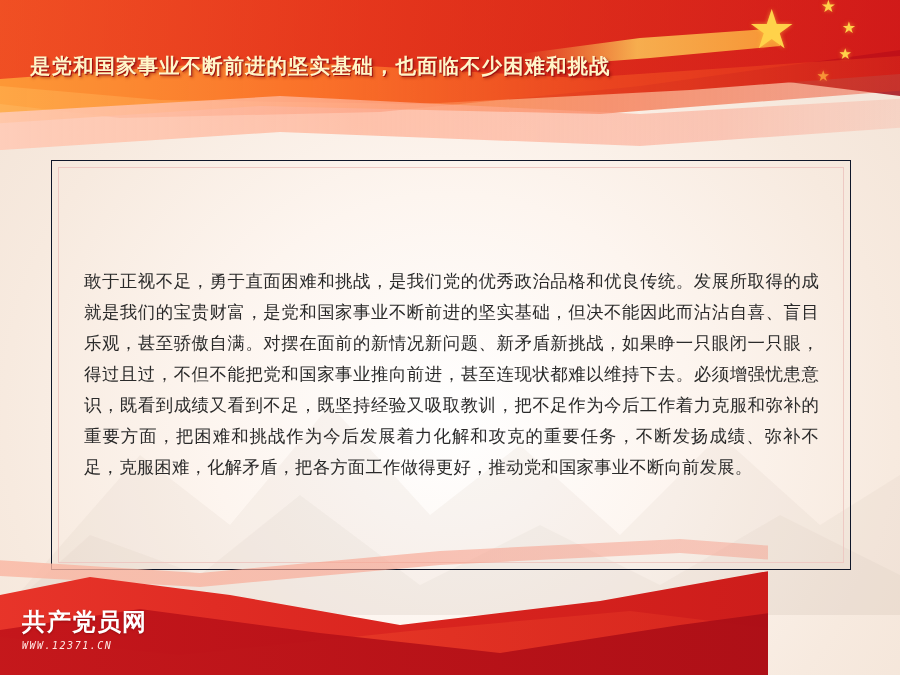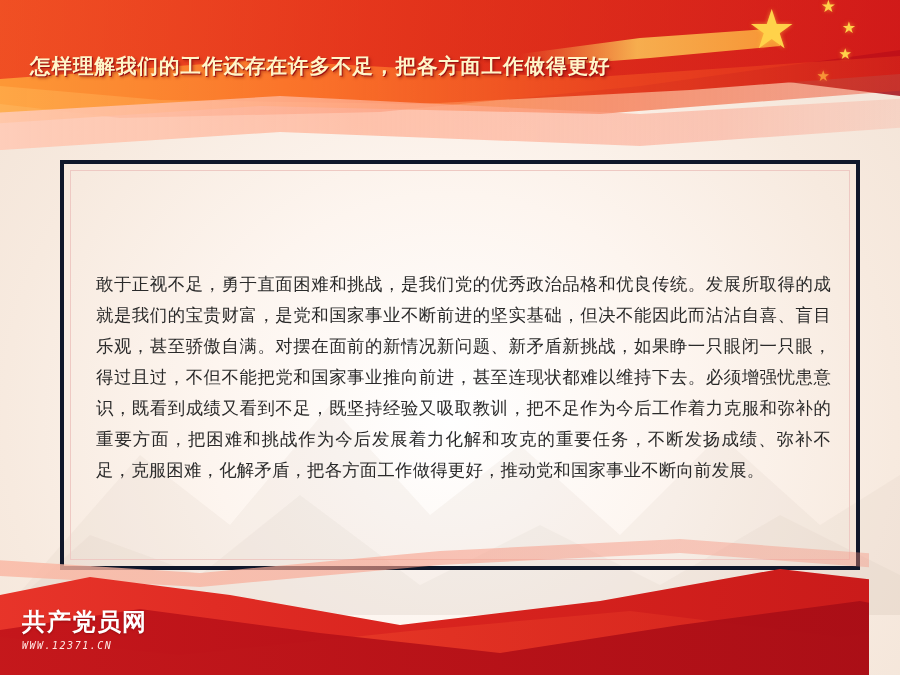--- a/index.html
+++ b/index.html
@@ -123,25 +123,25 @@
     color: #fff6c9;
     letter-spacing: 1px;
     white-space: nowrap;
     text-shadow: 1px 1px 0 #9d1010, 2px 2px 3px rgba(120,10,10,.55);
     font-family: "DejaVu Sans", "Liberation Sans", sans-serif;
   }
 
   
   .content-card {
     position: absolute;
-    left: 60px;
+    left: 51px;
     top: 160px;
     width: 800px;
     height: 410px;
-    border: 4px solid #0f172a;
+    border: 1px solid #0f172a;
     box-sizing: border-box;
   }
   .content-card::after {
     content: "";
     position: absolute;
     left: 6px;
     top: 6px;
     right: 6px;
     bottom: 6px;
     border: 1px solid #eec9c3;
@@ -159,21 +159,21 @@
     text-align: justify;
     text-indent: 0;
     letter-spacing: 0.2px;
   }
 
   
   .bottom-wrap {
     position: absolute;
     left: 0;
     bottom: 0;
-    width: 869px;
+    width: 768px;
     height: 140px;
     overflow: hidden;
   }
   .wave {
     position: absolute;
     left: -20px;
     width: 940px;
   }
   .wave1 {
     bottom: 0;
@@ -249,21 +249,21 @@
     <div class="ribbon-gold"></div>
     <span class="flag-star star-big">★</span>
     <span class="flag-star star-s1">★</span>
     <span class="flag-star star-s2">★</span>
     <span class="flag-star star-s3">★</span>
     <span class="flag-star star-s4">★</span>
     <div class="top-orange-sweep"></div>
     <div class="top-pink-sweep"></div>
   </div>
 
-  <div class="title">怎样理解我们的工作还存在许多不足，把各方面工作做得更好</div>
+  <div class="title">是党和国家事业不断前进的坚实基础，也面临不少困难和挑战</div>
 
   <div class="content-card">
     <div class="body-text">敢于正视不足，勇于直面困难和挑战，是我们党的优秀政治品格和优良传统。发展所取得的成就是我们的宝贵财富，是党和国家事业不断前进的坚实基础，但决不能因此而沾沾自喜、盲目乐观，甚至骄傲自满。对摆在面前的新情况新问题、新矛盾新挑战，如果睁一只眼闭一只眼，得过且过，不但不能把党和国家事业推向前进，甚至连现状都难以维持下去。必须增强忧患意识，既看到成绩又看到不足，既坚持经验又吸取教训，把不足作为今后工作着力克服和弥补的重要方面，把困难和挑战作为今后发展着力化解和攻克的重要任务，不断发扬成绩、弥补不足，克服困难，化解矛盾，把各方面工作做得更好，推动党和国家事业不断向前发展。</div>
   </div>
 
   <div class="bottom-wrap">
     <div class="wave-pink"></div>
     <div class="wave wave1"></div>
     <div class="wave wave3"></div>
     <div class="wave wave2"></div>

